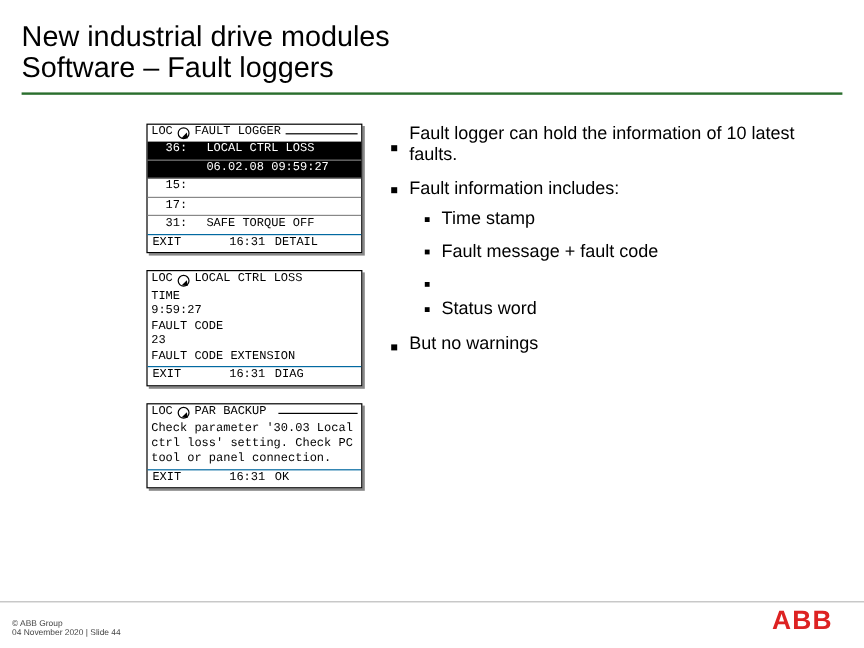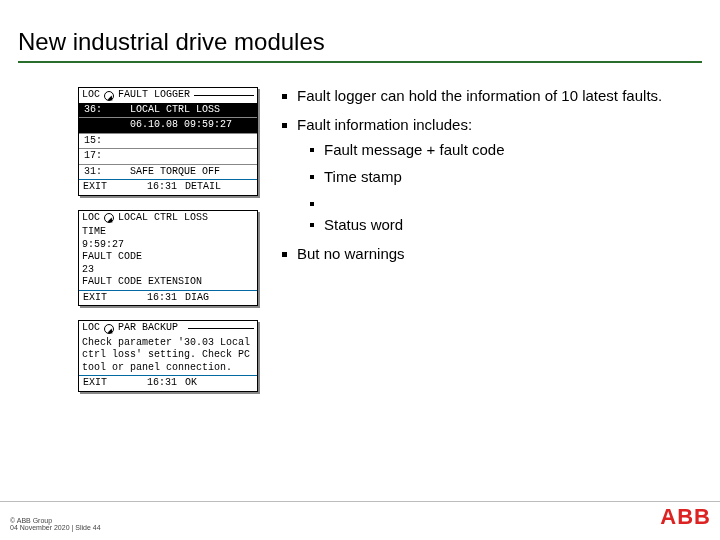--- a/index.html
+++ b/index.html
@@ -6,56 +6,57 @@
   body {
     margin: 0;
     width: 720px;
     height: 540px;
     font-family: Arial, Helvetica, sans-serif;
     background: #fff;
     color: #000;
     position: relative;
     overflow: hidden;
   }
-  .title-block { padding: 29px 18px 6px 18px; }
+  .title-block { padding: 18px 18px 6px 18px; }
   .title-line1, .title-line2 {
     font-size: 24px;
     line-height: 1.1;
     color: #000;
   }
   .top-rule {
     height: 2px;
     background: #2a6e2d;
     margin-top: 6px;
   }
   .content {
     display: flex;
     padding: 18px 18px 0 18px;
     gap: 24px;
+    margin-left: 44px;
   }
   .left-col { width: 240px; padding-left: 60px; }
   .right-col { flex: 1; }
 
   .panel {
     width: 180px;
     font-family: "Courier New", monospace;
     font-size: 10px;
     line-height: 1.25;
     border: 1px solid #000;
     box-shadow: 2px 2px 0 #888;
     background: #fff;
     margin-bottom: 14px;
     position: relative;
   }
   .panel-row {
     display: flex;
     align-items: center;
-    padding: 1px 5px;
+    padding: 1px 15px;
     border-bottom: 1px solid #888;
-    gap: 16px;
+    gap: 4px;
   }
   .panel-row.noborder { border-bottom: none; }
   .panel-row.inv {
     background: #000;
     color: #fff;
   }
   .hdr-line {
     display: flex;
     align-items: center;
     padding: 1px 3px;
@@ -94,81 +95,82 @@
     padding: 1px 4px;
     white-space: nowrap;
   }
   .foot .seg.exit { width: 42px; }
   .foot .seg.time { width: 60px; text-align: right; }
   .foot .seg.right { flex:1; text-align: left; padding-right: 6px; }
   .body-block { padding: 1px 3px; }
 
   .bullets { font-size: 15px; }
   .bullets ul { list-style: none; padding-left: 0; margin: 0; }
-  .bullets > ul > li { margin-bottom: 12px; }
+  .bullets > ul > li { margin-bottom: 12px; align-items: center; }
   .bullets li { display: flex; }
   .bullets .sq {
     width: 5px; height: 5px; background: #000;
     display: inline-block; margin-top: 7px; margin-right: 10px;
     flex-shrink: 0;
   }
   .bullets ul ul { padding-left: 28px; margin-top: 8px; }
   .bullets ul ul li { margin-bottom: 10px; }
   .bullets ul ul .sq { width: 4px; height: 4px; margin-top: 7px; }
 
   .footer {
     position: absolute;
     left: 10px;
     bottom: 8px;
     font-size: 7px;
     color: #444;
     line-height: 1.1;
   }
   .logo {
     position: absolute;
-    right: 9px;
+    right: 26px;
     bottom: 10px;
     font-family: Arial, sans-serif;
     font-weight: 900;
     font-size: 22px;
     letter-spacing: 1px;
     color: #d22;
   }
   .bottom-rule {
     position: absolute;
     left: 0; right: 0; bottom: 38px;
     height: 1px;
     background: #bbb;
   }
 </style>
 </head>
 <body>
 
 <div class="title-block">
   <div class="title-line1">New industrial drive modules</div>
+  <div class="title-line2">Software – Fault loggers</div>
   <div class="top-rule"></div>
 </div>
 
 <div class="content">
   <div class="left-col">
 
     <div class="panel">
       <div class="hdr-line">
         <span class="hdr-label">LOC</span>
         <span class="icon-ring"></span>
         <span class="hdr-title">FAULT LOGGER</span>
         <span class="rule-thin"></span>
       </div>
       <div class="panel-row inv">
         <span class="cell-id">36:</span>
         <span class="cell-txt">LOCAL CTRL LOSS</span>
       </div>
       <div class="panel-row inv">
         <span class="cell-id"></span>
-        <span class="cell-txt">06.10.08 09:59:27</span>
+        <span class="cell-txt">06.02.08 09:59:27</span>
       </div>
       <div class="panel-row">
         <span class="cell-id">15:</span>
       </div>
       <div class="panel-row">
         <span class="cell-id">17:</span>
       </div>
       <div class="panel-row noborder">
         <span class="cell-id">31:</span>
         <span class="cell-txt">SAFE TORQUE OFF</span>
@@ -224,25 +226,25 @@
         <span>Fault logger can hold the information of 10 latest faults.</span>
       </li>
       <li style="display:block">
         <div style="display:flex">
           <span class="sq"></span>
           <span>Fault information includes:</span>
         </div>
         <ul>
           <li>
               <span class="sq"></span>
+              <span>Time stamp</span>
+            </li>
+          <li>
+              <span class="sq"></span>
               <span>Fault message + fault code</span>
-            </li>
-          <li>
-              <span class="sq"></span>
-              <span>Time stamp</span>
             </li>
           <li>
               <span class="sq"></span>
             </li>
           <li>
               <span class="sq"></span>
               <span>Status word</span>
             </li>
         </ul>
       </li>

